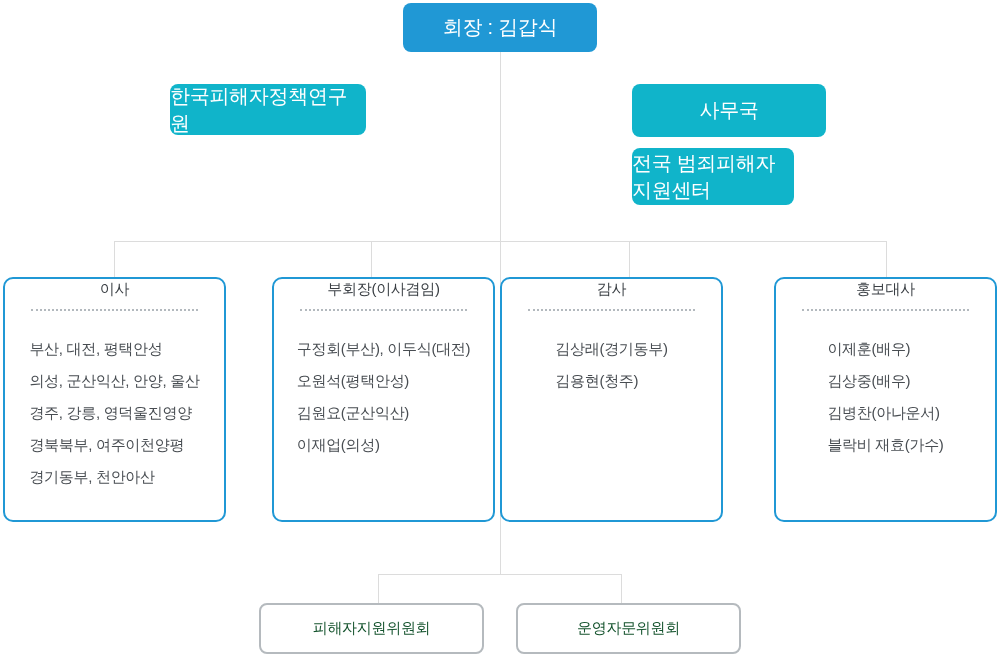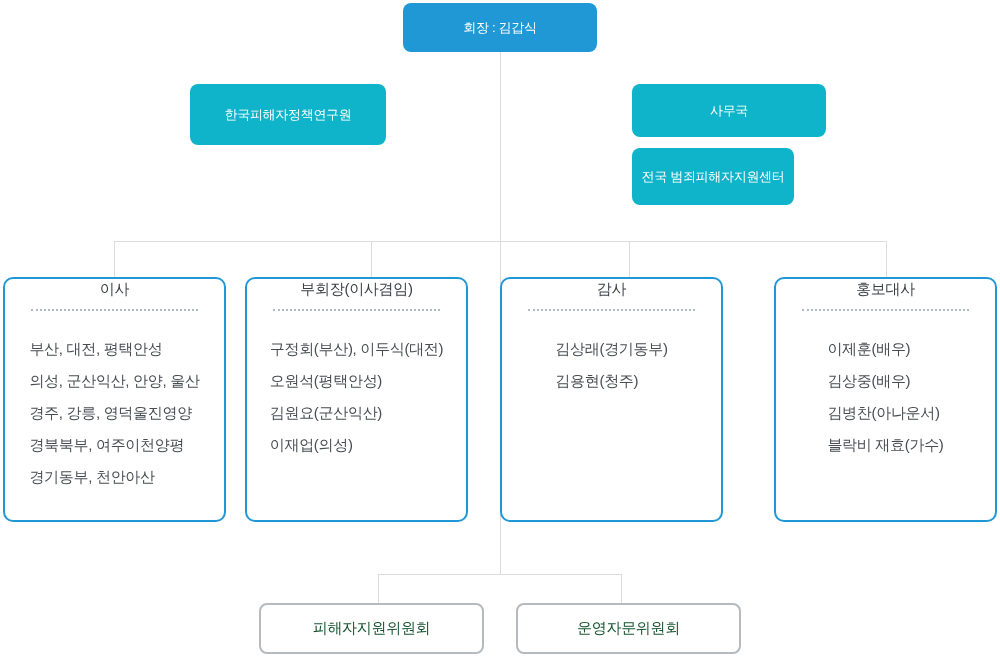--- a/index.html
+++ b/index.html
@@ -6,21 +6,21 @@
   body{font-family:"Liberation Sans","DejaVu Sans",sans-serif;}
   .stage{position:relative;width:1000px;height:656px;background:#fff;overflow:hidden;}
 
   
   .line{position:absolute;background:#dcdcdc;}
   .vline{width:1px;}
   .hline{height:1px;}
 
   
   .fillbox{position:absolute;border-radius:8px;display:flex;align-items:center;justify-content:center;
-           color:#ffffff;font-size:13px;letter-spacing:-0.3px;z-index:2;}
+           color:#ffffff;font-size:20px;letter-spacing:-0.3px;z-index:2;}
   .blue{background:#2098d5;}
   .cyan{background:#10b4ca;}
 
   
   .dept{position:absolute;top:277px;width:219px;height:241px;background:#fff;
         border:2px solid #2098d5;border-radius:10px;z-index:2;}
   .dept-title{text-align:center;font-size:15px;color:#3a3f44;letter-spacing:-0.3px;line-height:20px;}
   .dept-rule{margin:10px 26px 0 26px;border-bottom:2px dotted #b3b9be;height:0;}
   .dept-listwrap{text-align:center;margin-top:22px;}
   .dept-list{display:inline-block;text-align:left;}
@@ -43,21 +43,21 @@
   <div class="line vline" style="left:629px;top:241px;height:36px;"></div>
   <div class="line vline" style="left:886px;top:241px;height:36px;"></div>
   <div class="line hline" style="left:378px;top:574px;width:244px;"></div>
   <div class="line vline" style="left:378px;top:574px;height:29px;"></div>
   <div class="line vline" style="left:621px;top:574px;height:29px;"></div>
 
   <div class="fillbox blue" style="left:403px;top:3px;width:194px;height:49px;">
     <span>회장 : 김갑식</span>
   </div>
 
-  <div class="fillbox cyan" style="left:170px;top:84px;width:196px;height:61px;margin-left:20px;">
+  <div class="fillbox cyan" style="left:170px;top:84px;width:196px;height:51px;">
     <span>한국피해자정책연구원</span>
   </div>
 
   <div class="fillbox cyan" style="left:632px;top:84px;width:194px;height:53px;">
     <span>사무국</span>
   </div>
 
   <div class="fillbox cyan" style="left:632px;top:148px;width:162px;height:57px;">
     <span>전국 범죄피해자지원센터</span>
   </div>
@@ -67,21 +67,21 @@
     <div class="dept-rule"></div>
     <div class="dept-listwrap"><div class="dept-list">
       <div class="dept-item">부산, 대전, 평택안성</div>
       <div class="dept-item">의성, 군산익산, 안양, 울산</div>
       <div class="dept-item">경주, 강릉, 영덕울진영양</div>
       <div class="dept-item">경북북부, 여주이천양평</div>
       <div class="dept-item">경기동부, 천안아산</div>
     </div></div>
   </div>
 
-  <div class="dept" style="left:245px;">
+  <div class="dept" style="left:272px;">
     <div class="dept-title">부회장(이사겸임)</div>
     <div class="dept-rule"></div>
     <div class="dept-listwrap"><div class="dept-list">
       <div class="dept-item">구정회(부산), 이두식(대전)</div>
       <div class="dept-item">오원석(평택안성)</div>
       <div class="dept-item">김원요(군산익산)</div>
       <div class="dept-item">이재업(의성)</div>
     </div></div>
   </div>
 

